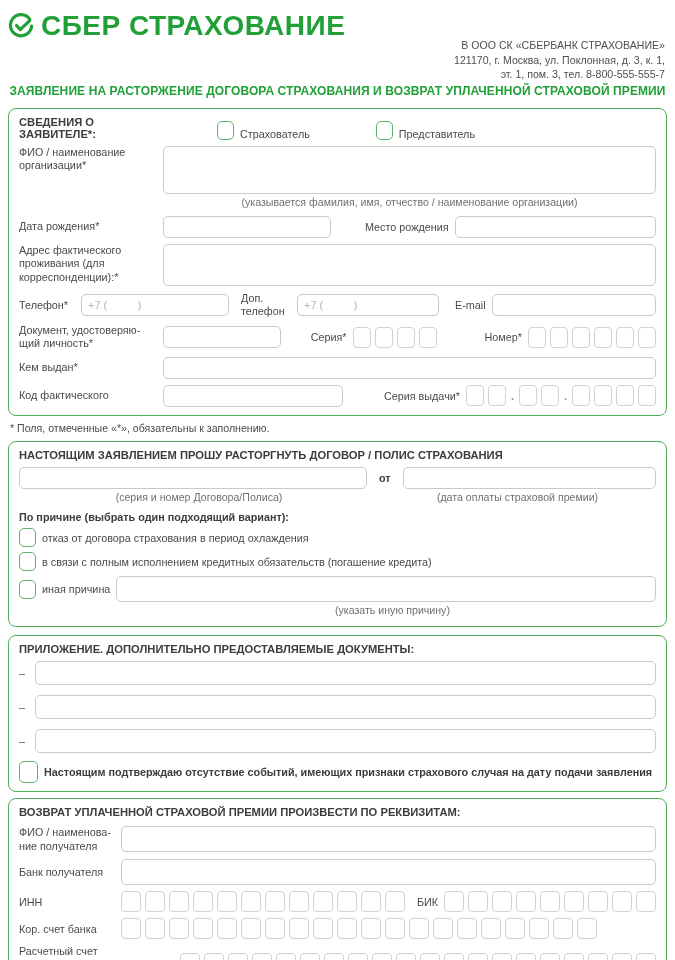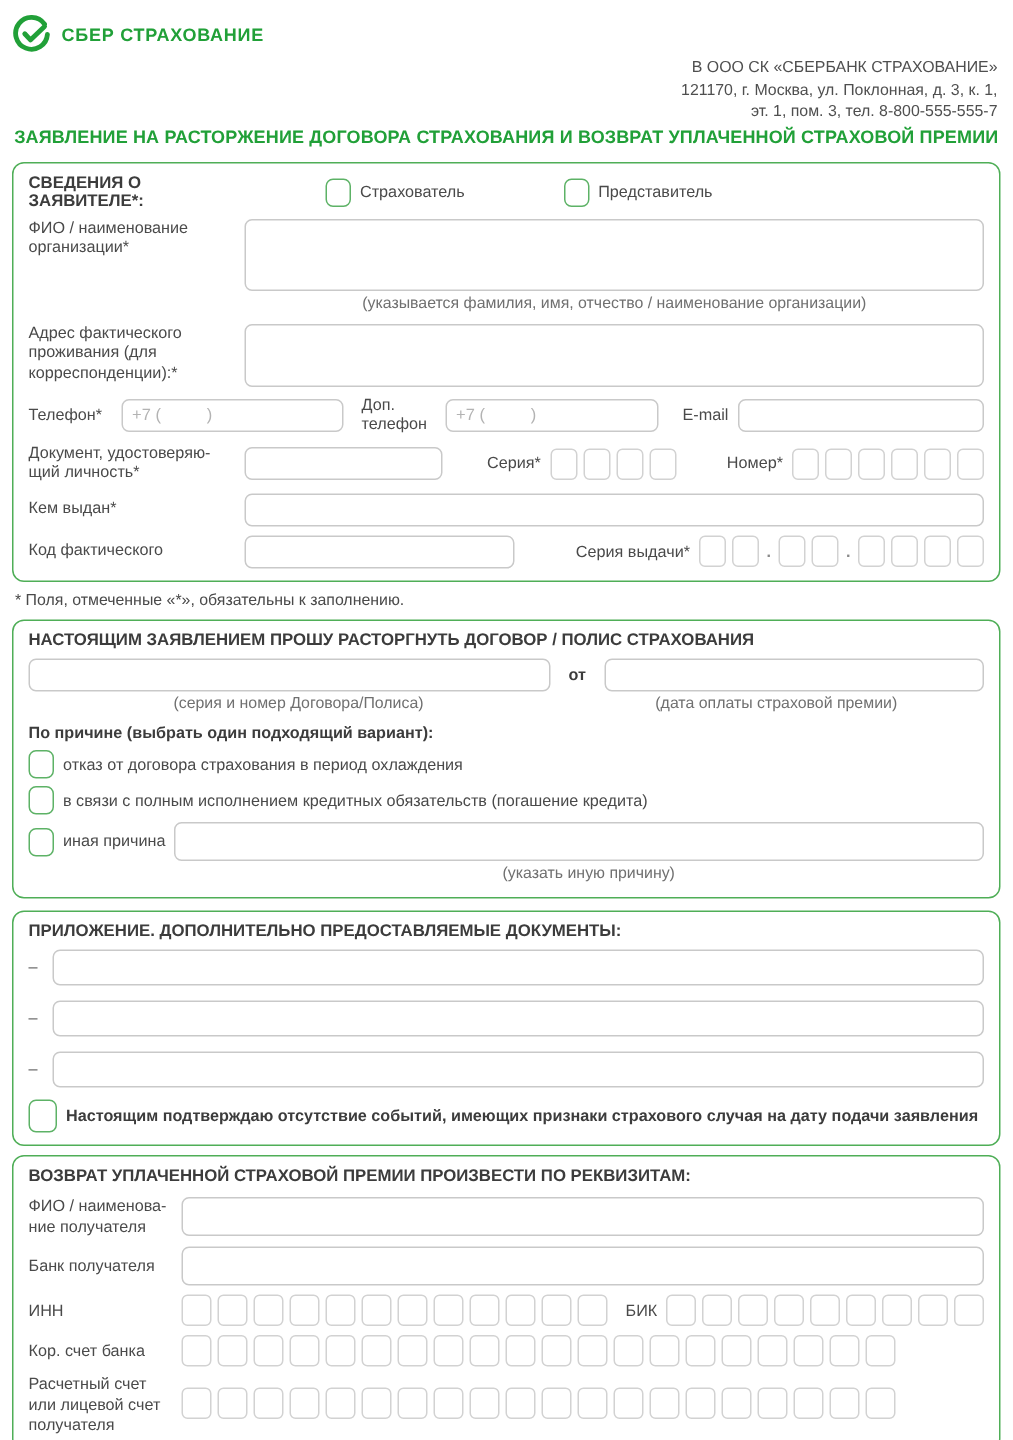--- a/index.html
+++ b/index.html
@@ -9,30 +9,30 @@
     background: #ffffff;
     color: #4a4a4a;
     width: 675px; height: 960px;
     padding: 8px 8px 0 8px;
     overflow: hidden;
     font-size: 10.8px;
   }
   
   .hdr { position: relative; height: 72px; }
   .logo { display: flex; align-items: center; gap: 7px; padding-top: 2px; }
-  .logo-text { color: #21A038; font-weight: bold; font-size: 12px; letter-spacing: 0.5px; }
+  .logo-text { color: #21A038; font-weight: bold; font-size: 28px; letter-spacing: 0.5px; }
   .addr { position: absolute; right: 2px; top: 30px; text-align: right; font-size: 10.6px; line-height: 1.38; color: #4f4f4f; }
   .title { color: #21A038; font-weight: bold; font-size: 12px; text-align: center; margin: 4px 0 10px 0; letter-spacing: 0.1px; }
   
   .sec { border: 1.6px solid #4fae57; border-radius: 8px; padding: 7px 10px 8px 10px; margin-bottom: 6px; }
   .sec-h { font-weight: bold; color: #3c3c3c; font-size: 11.2px; }
   .note { font-size: 10.6px; margin: 2px 0 7px 2px; }
   
   .row { display: flex; align-items: center; gap: 6px; margin-top: 6px; }
-  .row.top { align-items: flex-start; }
+  .row.top { align-items: flex-start; justify-content: space-between; }
   .lblcol { width: 138px; flex: 0 0 138px; line-height: 1.25; }
   .fld, .area {
     border: 1px solid #c9c9c9; border-radius: 5px; background: #fff;
     font-family: inherit; font-size: 11px; color: #333;
     padding: 2px 6px; outline: none; min-width: 0;
   }
   .fld { height: 22px; }
   .area { resize: none; display: block; }
   .grow { flex: 1 1 auto; }
   .fld::placeholder { color: #b3b3b3; }
@@ -71,35 +71,41 @@
   <div class="addr">
     <div>В ООО СК «СБЕРБАНК СТРАХОВАНИЕ»</div>
     <div>121170, г. Москва, ул. Поклонная, д. 3, к. 1,</div>
     <div>эт. 1, пом. 3, тел. 8-800-555-555-7</div>
   </div>
 </div>
 
 <div class="title">ЗАЯВЛЕНИЕ НА РАСТОРЖЕНИЕ ДОГОВОРА СТРАХОВАНИЯ И ВОЗВРАТ УПЛАЧЕННОЙ СТРАХОВОЙ ПРЕМИИ</div>
 
 <div class="sec">
-  <div class="row" style="margin-top:0;">
+  <div class="row" style="margin-top:0;align-items:flex-end;">
     <span class="sec-h" style="width:138px;flex:0 0 138px;">СВЕДЕНИЯ О ЗАЯВИТЕЛЕ*:</span>
     <span style="width:48px;"></span>
     <span class="cb"></span>
     <span style="margin-right:60px;">Страхователь</span>
     <span class="cb"></span>
     <span>Представитель</span>
   </div>
 
   <div class="row top">
     <span class="lblcol">ФИО / наименование организации*</span>
     <textarea class="area grow" style="height: 48px;"></textarea>
   </div>
   <div class="cap" style="margin-left:144px;">(указывается фамилия, имя, отчество / наименование организации)</div>
 
+  <div class="row">
+    <span class="lblcol">Дата рождения*</span>
+    <input class="fld" style="width: 168px;">
+    <span style="margin-left:28px;">Место рождения</span>
+    <input class="fld grow" style="">
+  </div>
 
   <div class="row top">
     <span class="lblcol">Адрес фактического проживания (для корреспонденции):*</span>
     <textarea class="area grow" style="height: 42px;"></textarea>
   </div>
 
   <div class="row">
     <span style="width:56px;flex:0 0 56px;">Телефон*</span>
     <input class="fld" style="width: 148px;" placeholder="+7 (          )">
     <span style="width:50px;flex:0 0 50px;line-height:1.2;margin-left:6px;">Доп. телефон</span>
@@ -111,21 +117,21 @@
   <div class="row">
     <span class="lblcol" style="hyphens:manual;">Документ, удостоверяю­щий личность*</span>
     <input class="fld" style="width: 180px;">
     <span style="margin-left:24px;">Серия*</span>
     <span class="cells">
         <span class="cell"></span>
         <span class="cell"></span>
         <span class="cell"></span>
         <span class="cell"></span>
       </span>
-    <span style="padding-left:28px;">Номер*</span>
+    <span style="margin-left:14px;padding-left:28px;">Номер*</span>
     <span class="cells">
         <span class="cell"></span>
         <span class="cell"></span>
         <span class="cell"></span>
         <span class="cell"></span>
         <span class="cell"></span>
         <span class="cell"></span>
       </span>
   </div>
 

